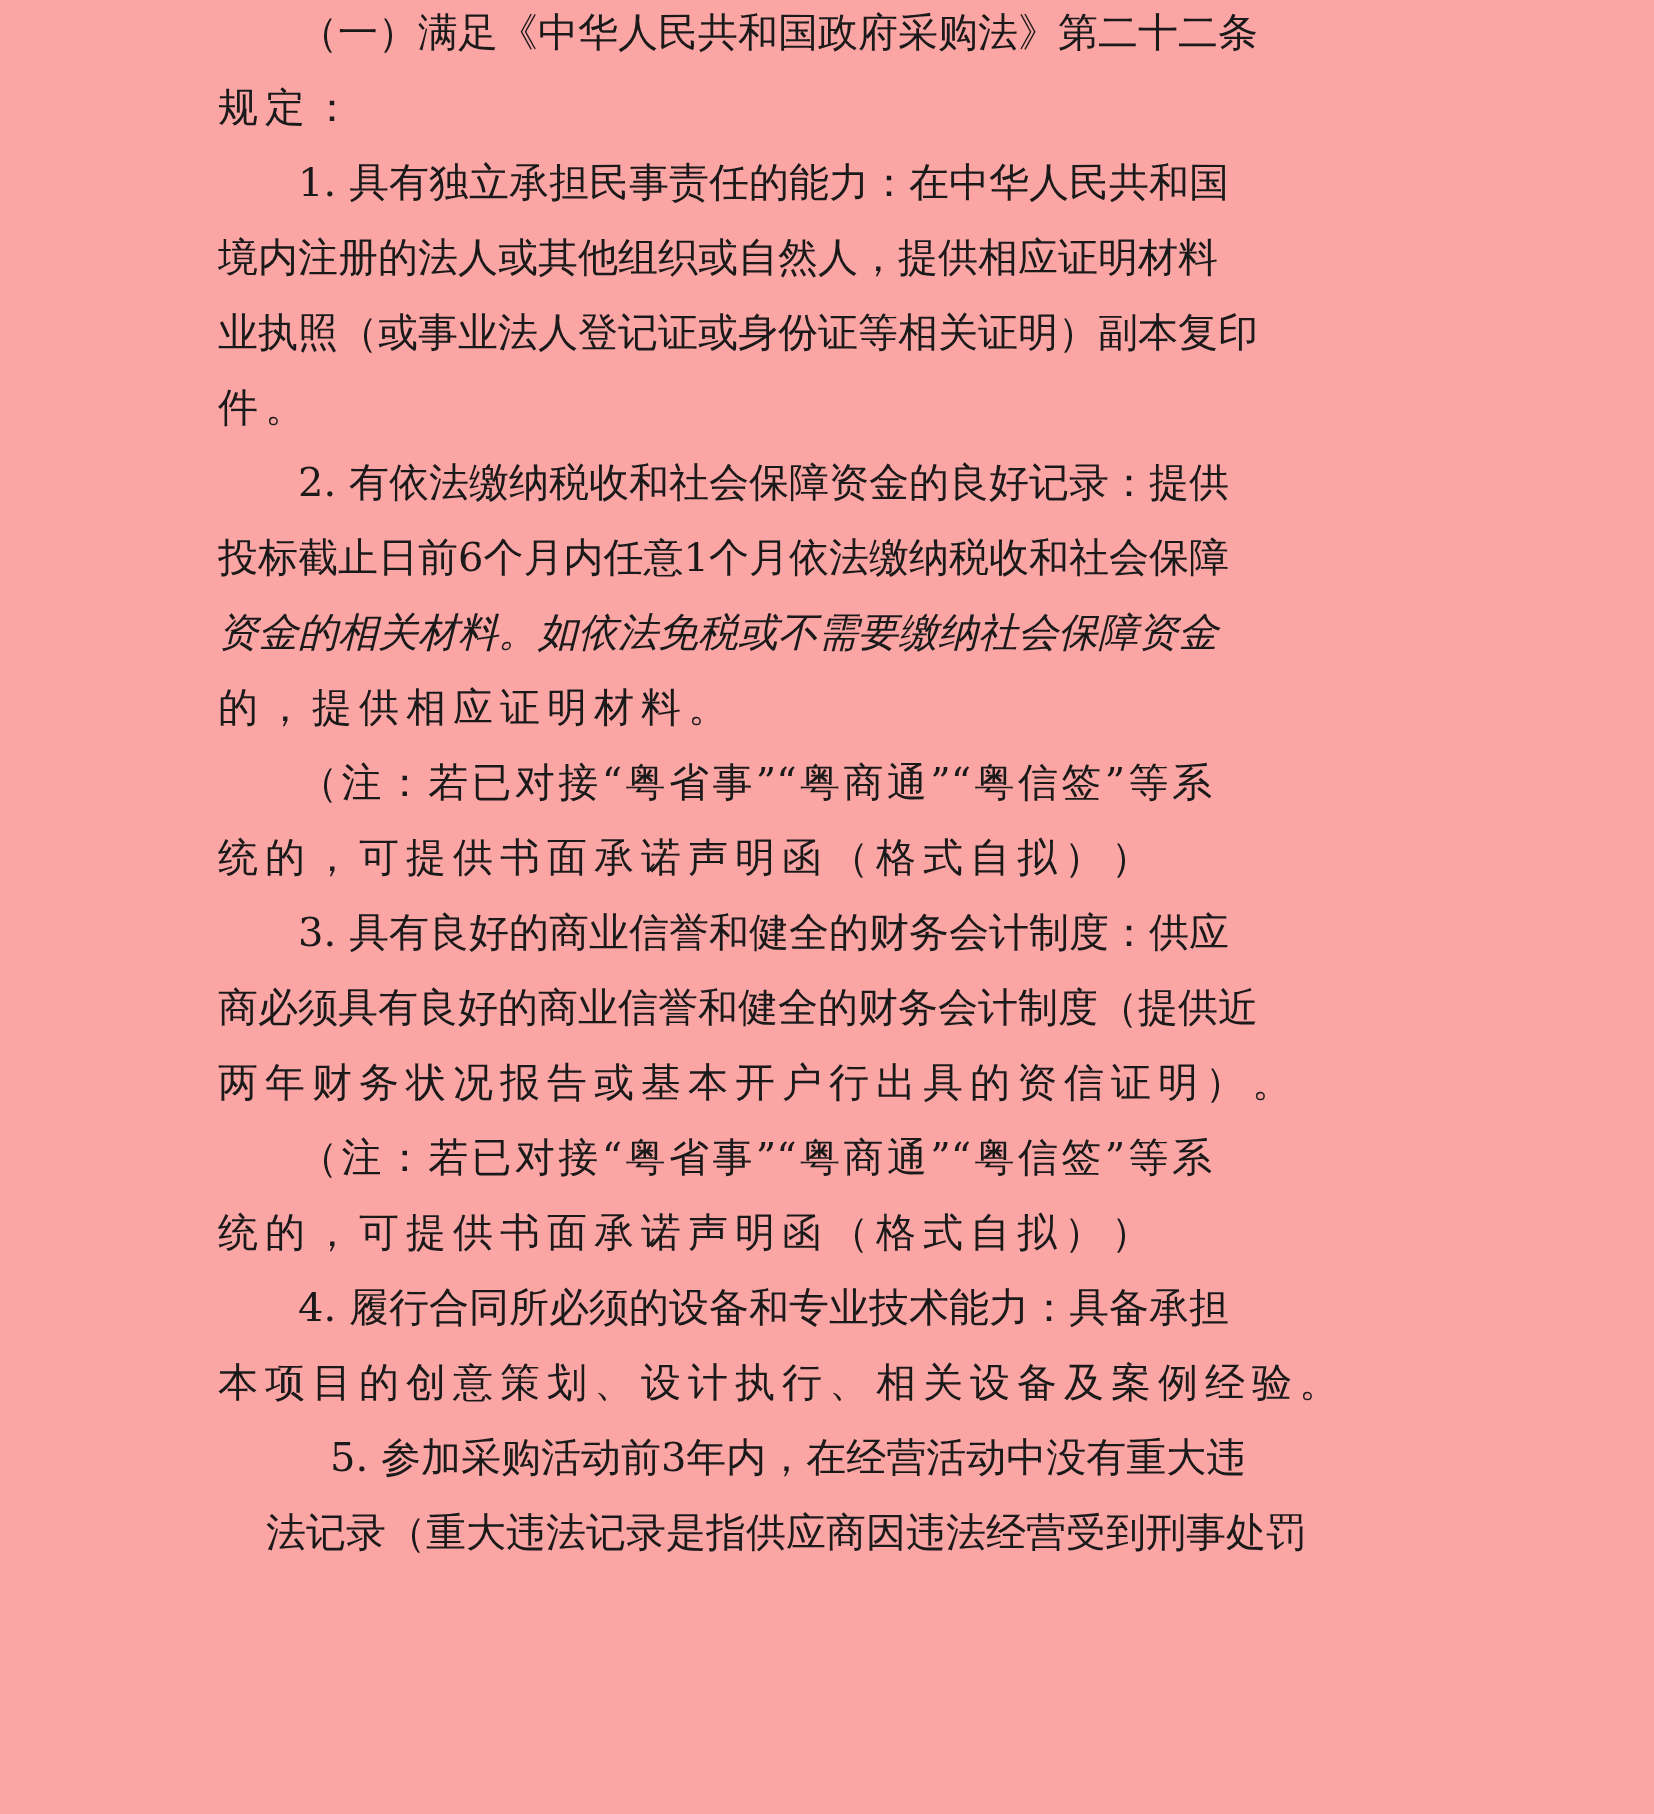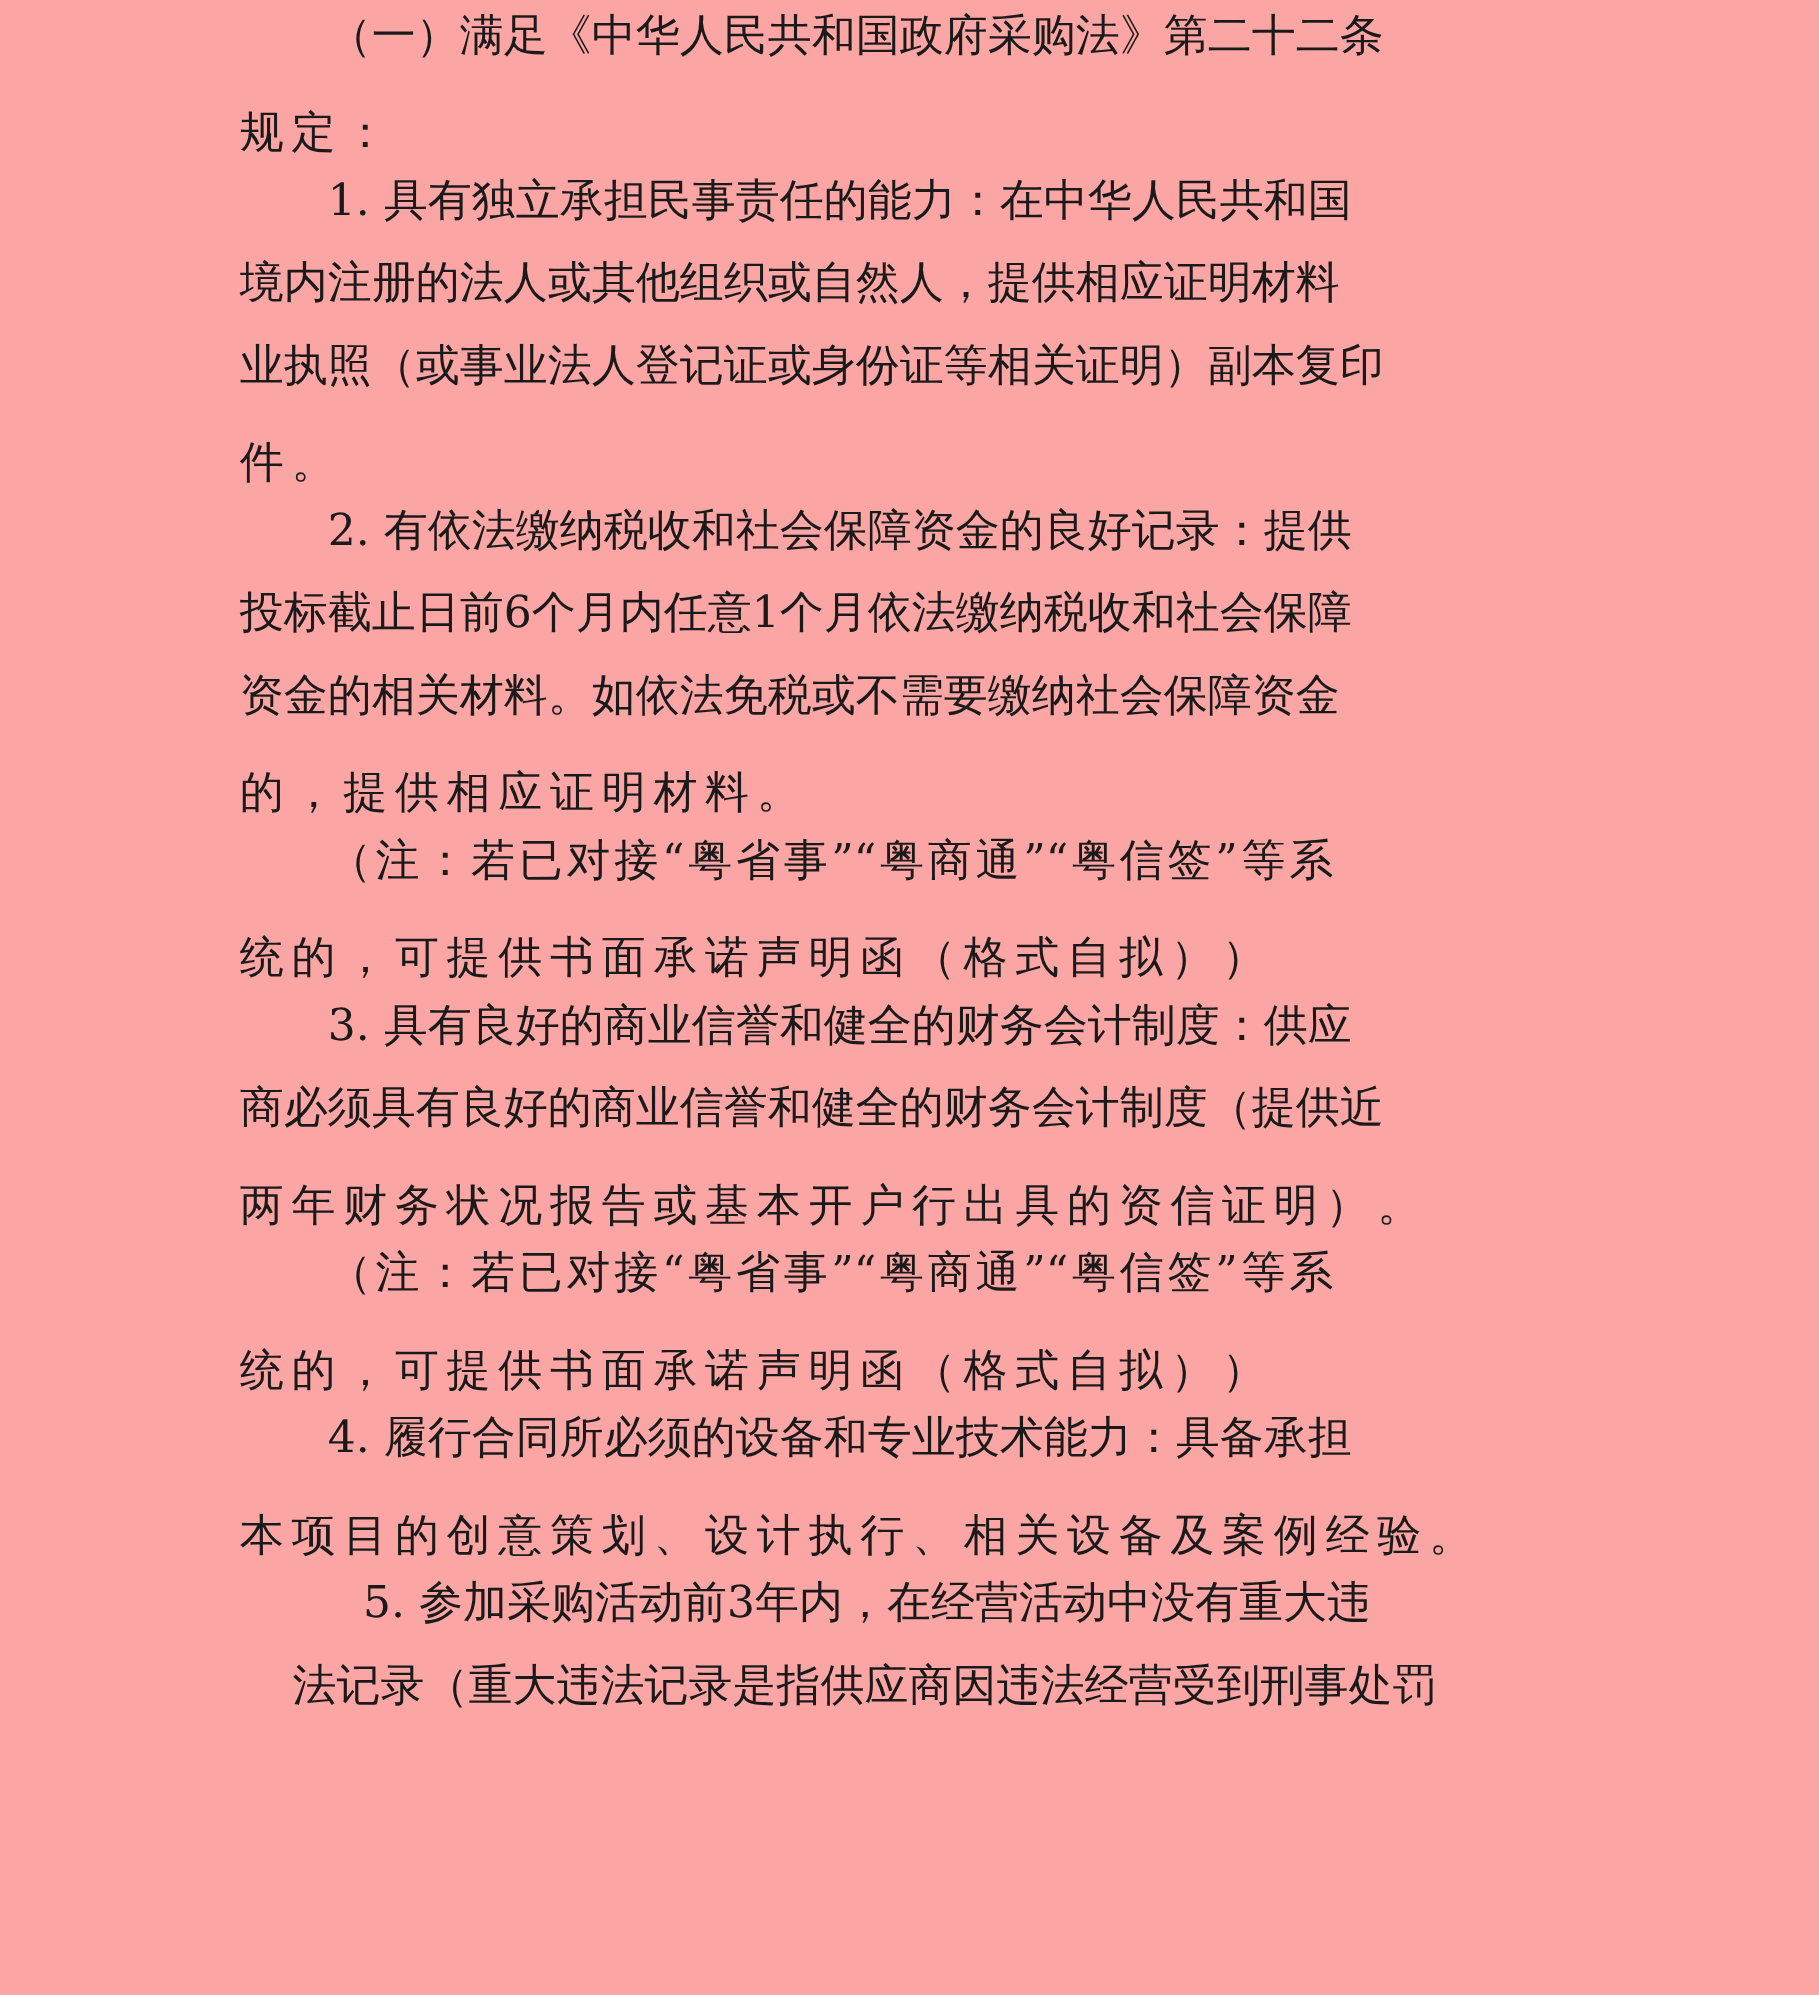--- a/index.html
+++ b/index.html
@@ -35,36 +35,35 @@
       text-align-last: justify;
       letter-spacing: 0;
     }
     .line.indent {
       left: 298px;
       width: 914px;
     }
     .line.last {
       text-align-last: left;
       letter-spacing: 7px;
-      margin-top: 14px;
     }
   </style>
 </head>
 <body>
 
 <div class="page">
   <div class="line indent" style="top: 2px;">（一）满足《中华人民共和国政府采购法》第二十二条</div>
   <div class="line last" style="top: 77px;">规定：</div>
   <div class="line indent" style="top: 152px;">1. 具有独立承担民事责任的能力：在中华人民共和国</div>
   <div class="line" style="top: 227px;">境内注册的法人或其他组织或自然人，提供相应证明材料</div>
   <div class="line" style="top: 302px;">业执照（或事业法人登记证或身份证等相关证明）副本复印</div>
   <div class="line last" style="top: 377px;">件。</div>
   <div class="line indent" style="top: 452px;">2. 有依法缴纳税收和社会保障资金的良好记录：提供</div>
   <div class="line" style="top: 527px;">投标截止日前6个月内任意1个月依法缴纳税收和社会保障</div>
-  <div class="line" style="top: 602px;">资金的相关材料。如依法免税或不需要缴纳社会保障资金</div>
+  <div class="line" style="top: 602px; font-style: italic;">资金的相关材料。如依法免税或不需要缴纳社会保障资金</div>
   <div class="line last" style="top: 677px;">的，提供相应证明材料。</div>
   <div class="line indent" style="top: 752px;">（注：若已对接“粤省事”“粤商通”“粤信签”等系</div>
   <div class="line last" style="top: 827px;">统的，可提供书面承诺声明函（格式自拟））</div>
   <div class="line indent" style="top: 902px;">3. 具有良好的商业信誉和健全的财务会计制度：供应</div>
   <div class="line" style="top: 977px;">商必须具有良好的商业信誉和健全的财务会计制度（提供近</div>
   <div class="line last" style="top: 1052px;">两年财务状况报告或基本开户行出具的资信证明）。</div>
   <div class="line indent" style="top: 1127px;">（注：若已对接“粤省事”“粤商通”“粤信签”等系</div>
   <div class="line last" style="top: 1202px;">统的，可提供书面承诺声明函（格式自拟））</div>
   <div class="line indent" style="top: 1277px;">4. 履行合同所必须的设备和专业技术能力：具备承担</div>
   <div class="line last" style="top: 1352px;">本项目的创意策划、设计执行、相关设备及案例经验。</div>

